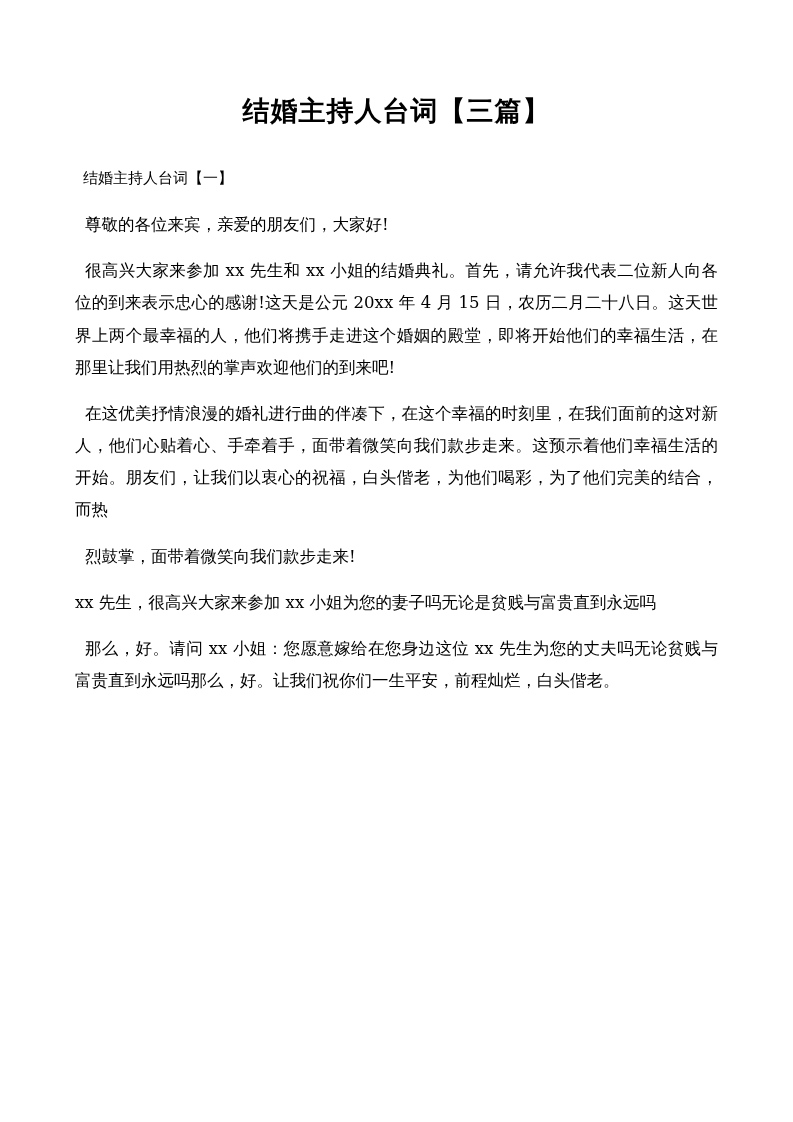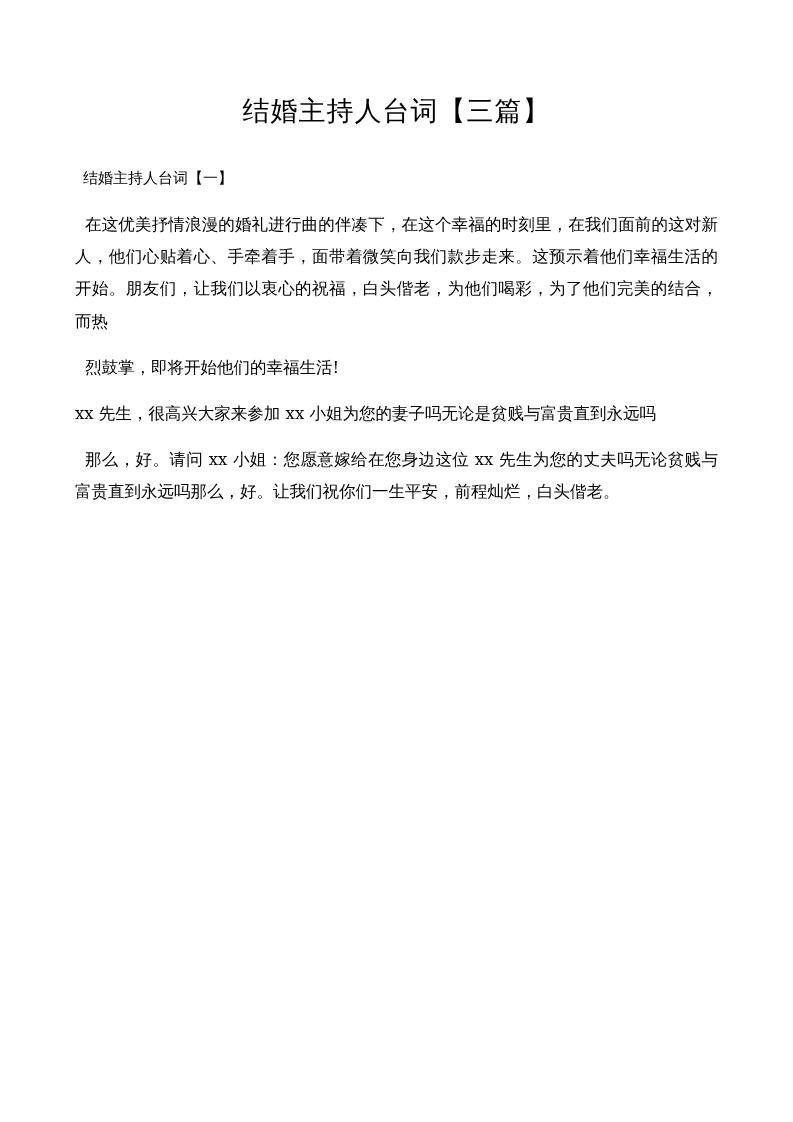--- a/index.html
+++ b/index.html
@@ -19,21 +19,21 @@
     width: 793px;
     height: 1122px;
     box-sizing: border-box;
     padding: 0 75px;
   }
   .doc-title {
     margin: 0;
     padding-top: 92px;
     text-align: center;
     font-size: 27px;
-    font-weight: normal;
+    font-weight: bold;
     letter-spacing: 1px;
     line-height: 1.4;
     font-family: "DejaVu Sans", "Liberation Sans", sans-serif;
   }
   .body-block {
     margin-top: 34px;
   }
   p.para {
     margin: 0 0 14px 0;
     font-size: 16.5px;
@@ -54,18 +54,20 @@
   }
 </style>
 </head>
 <body>
 
 <div class="page">
   <h1 class="doc-title">结婚主持人台词【三篇】</h1>
 
   <div class="body-block">
     <p class="para sub-head">结婚主持人台词【一】</p>
+    <p class="para indent1">尊敬的各位来宾，亲爱的朋友们，大家好!</p>
+    <p class="para indent1">很高兴大家来参加 xx 先生和 xx 小姐的结婚典礼。首先，请允许我代表二位新人向各位的到来表示忠心的感谢!这天是公元 20xx 年 4 月 15 日，农历二月二十八日。这天世界上两个最幸福的人，他们将携手走进这个婚姻的殿堂，即将开始他们的幸福生活，在那里让我们用热烈的掌声欢迎他们的到来吧!</p>
     <p class="para indent1">在这优美抒情浪漫的婚礼进行曲的伴凑下，在这个幸福的时刻里，在我们面前的这对新人，他们心贴着心、手牵着手，面带着微笑向我们款步走来。这预示着他们幸福生活的开始。朋友们，让我们以衷心的祝福，白头偕老，为他们喝彩，为了他们完美的结合，而热</p>
-    <p class="para indent1">烈鼓掌，即将开始他们的幸福生活!</p>
+    <p class="para indent1">烈鼓掌，面带着微笑向我们款步走来!</p>
     <p class="para noindent">xx 先生，很高兴大家来参加 xx 小姐为您的妻子吗无论是贫贱与富贵直到永远吗</p>
     <p class="para indent1">那么，好。请问 xx 小姐：您愿意嫁给在您身边这位 xx 先生为您的丈夫吗无论贫贱与富贵直到永远吗那么，好。让我们祝你们一生平安，前程灿烂，白头偕老。</p>
   </div>
 </div>
 
 </body></html>

